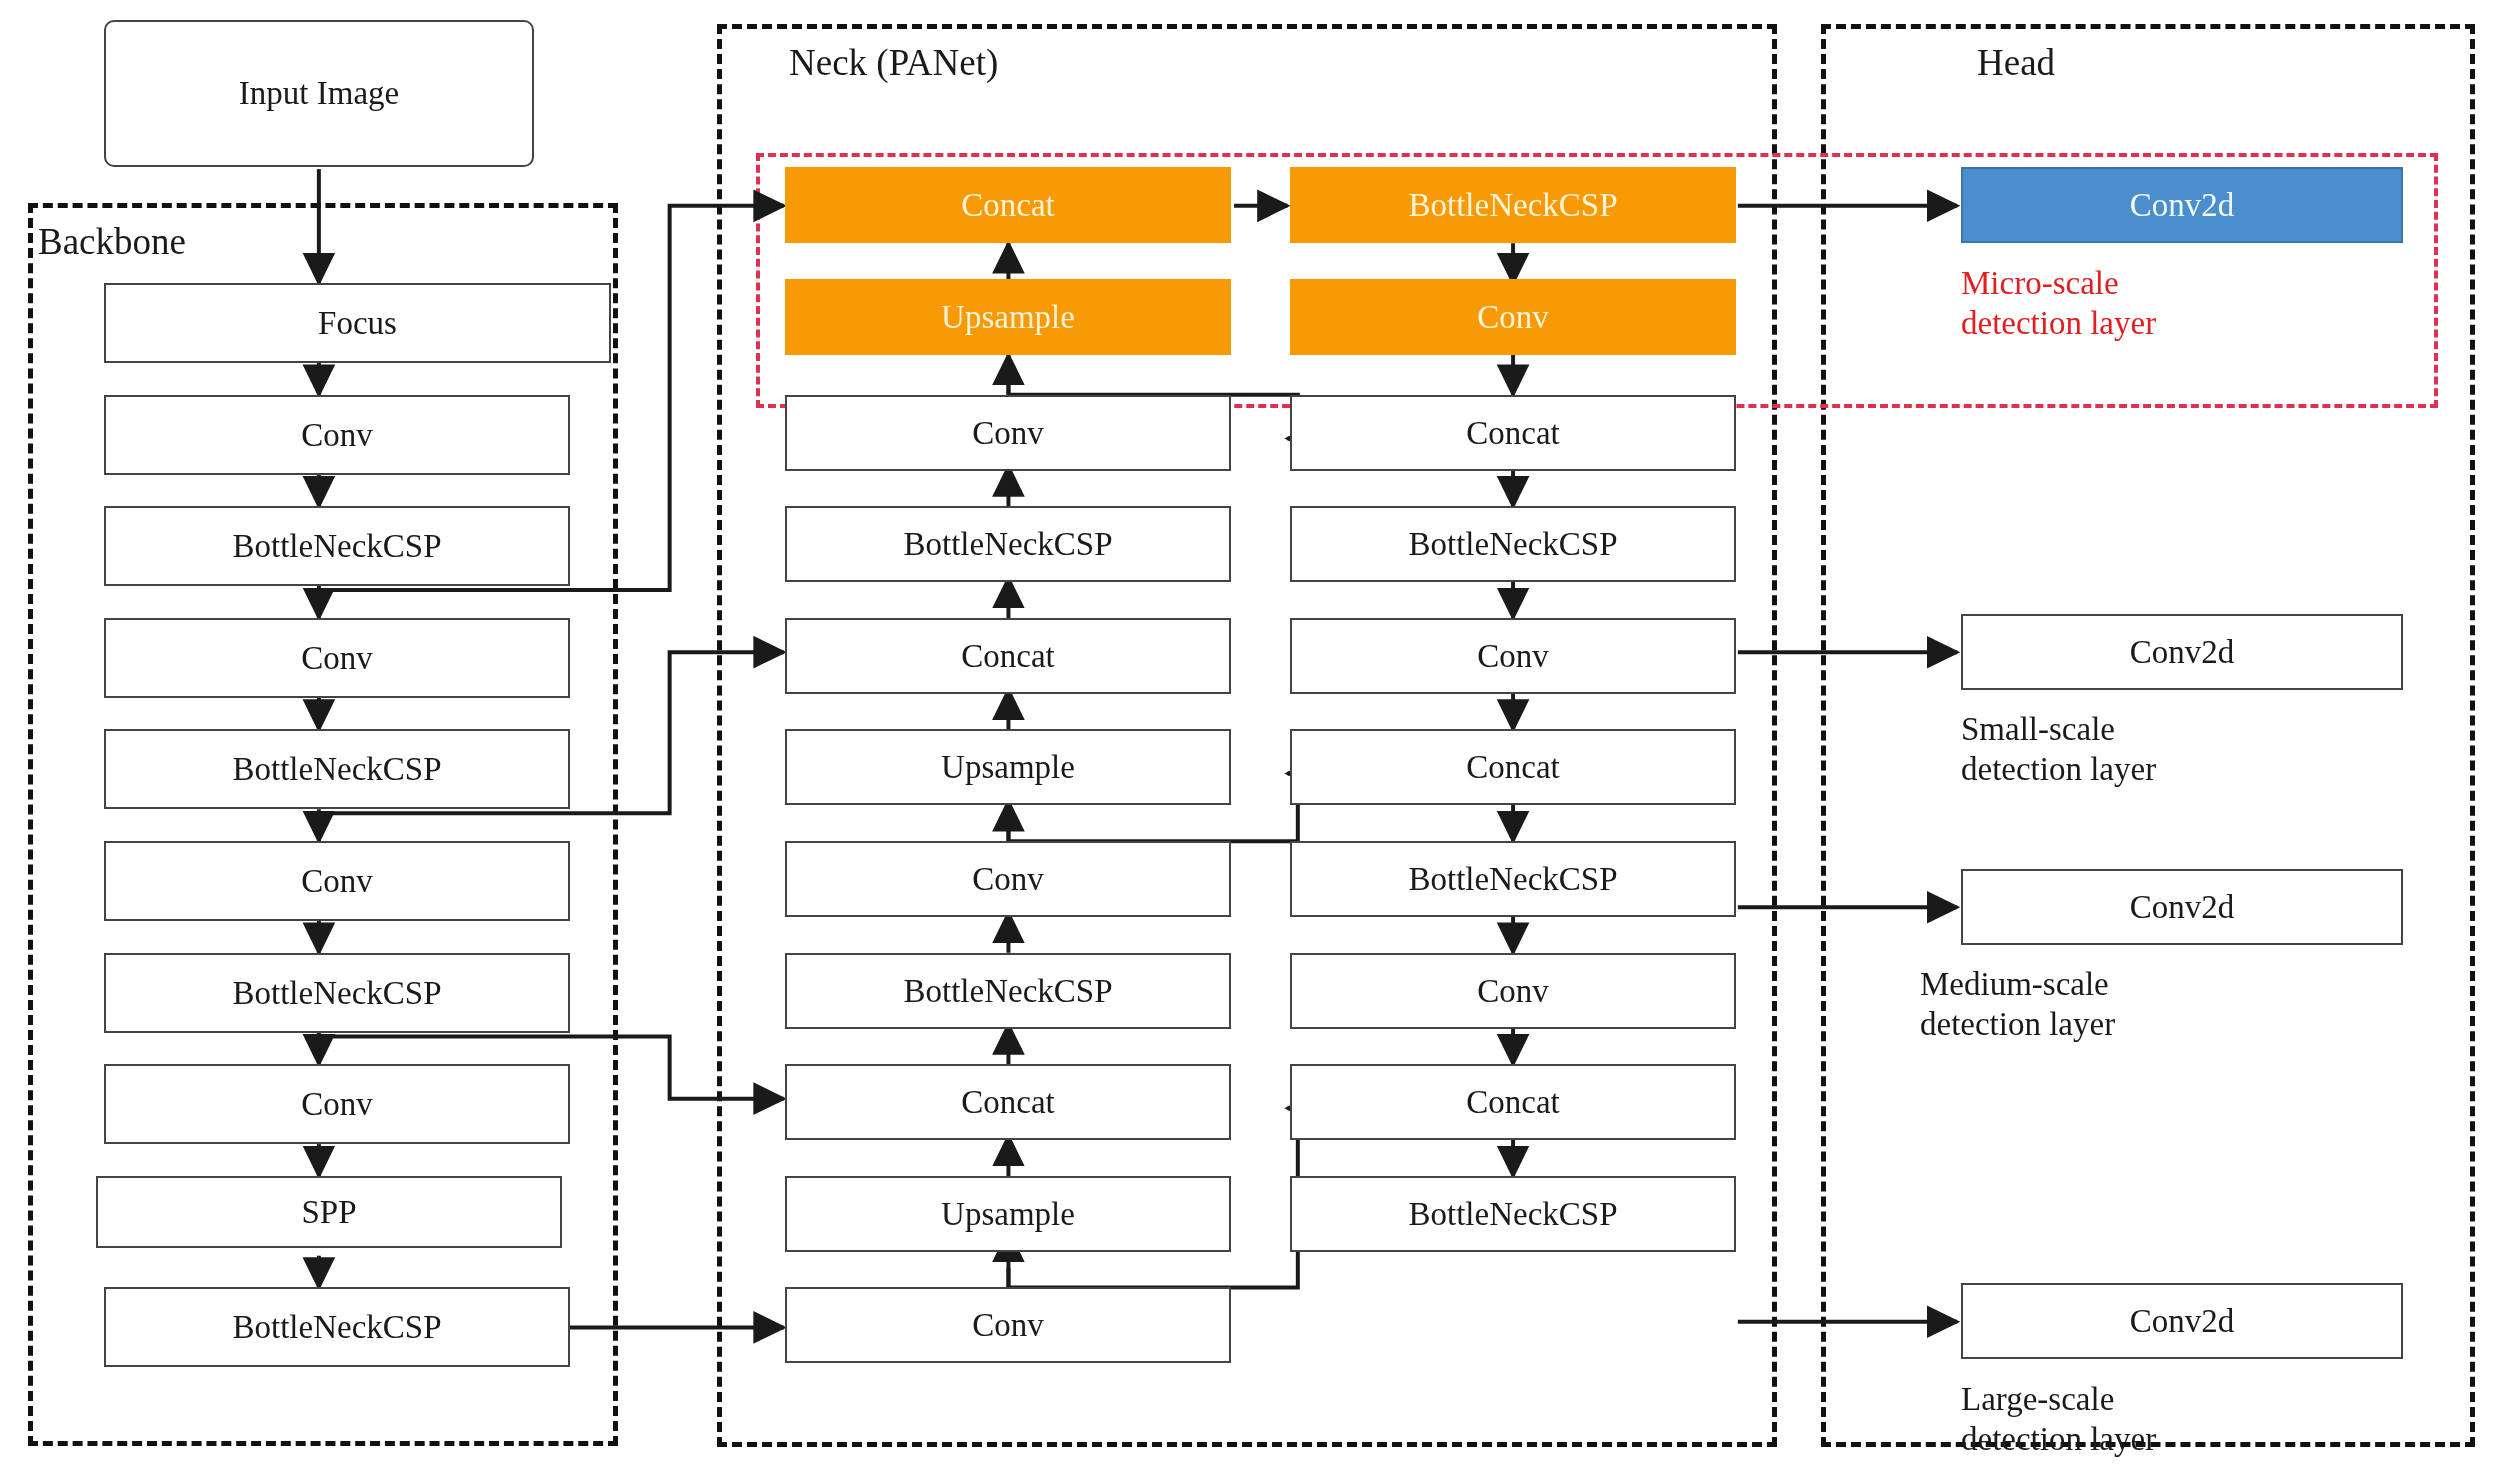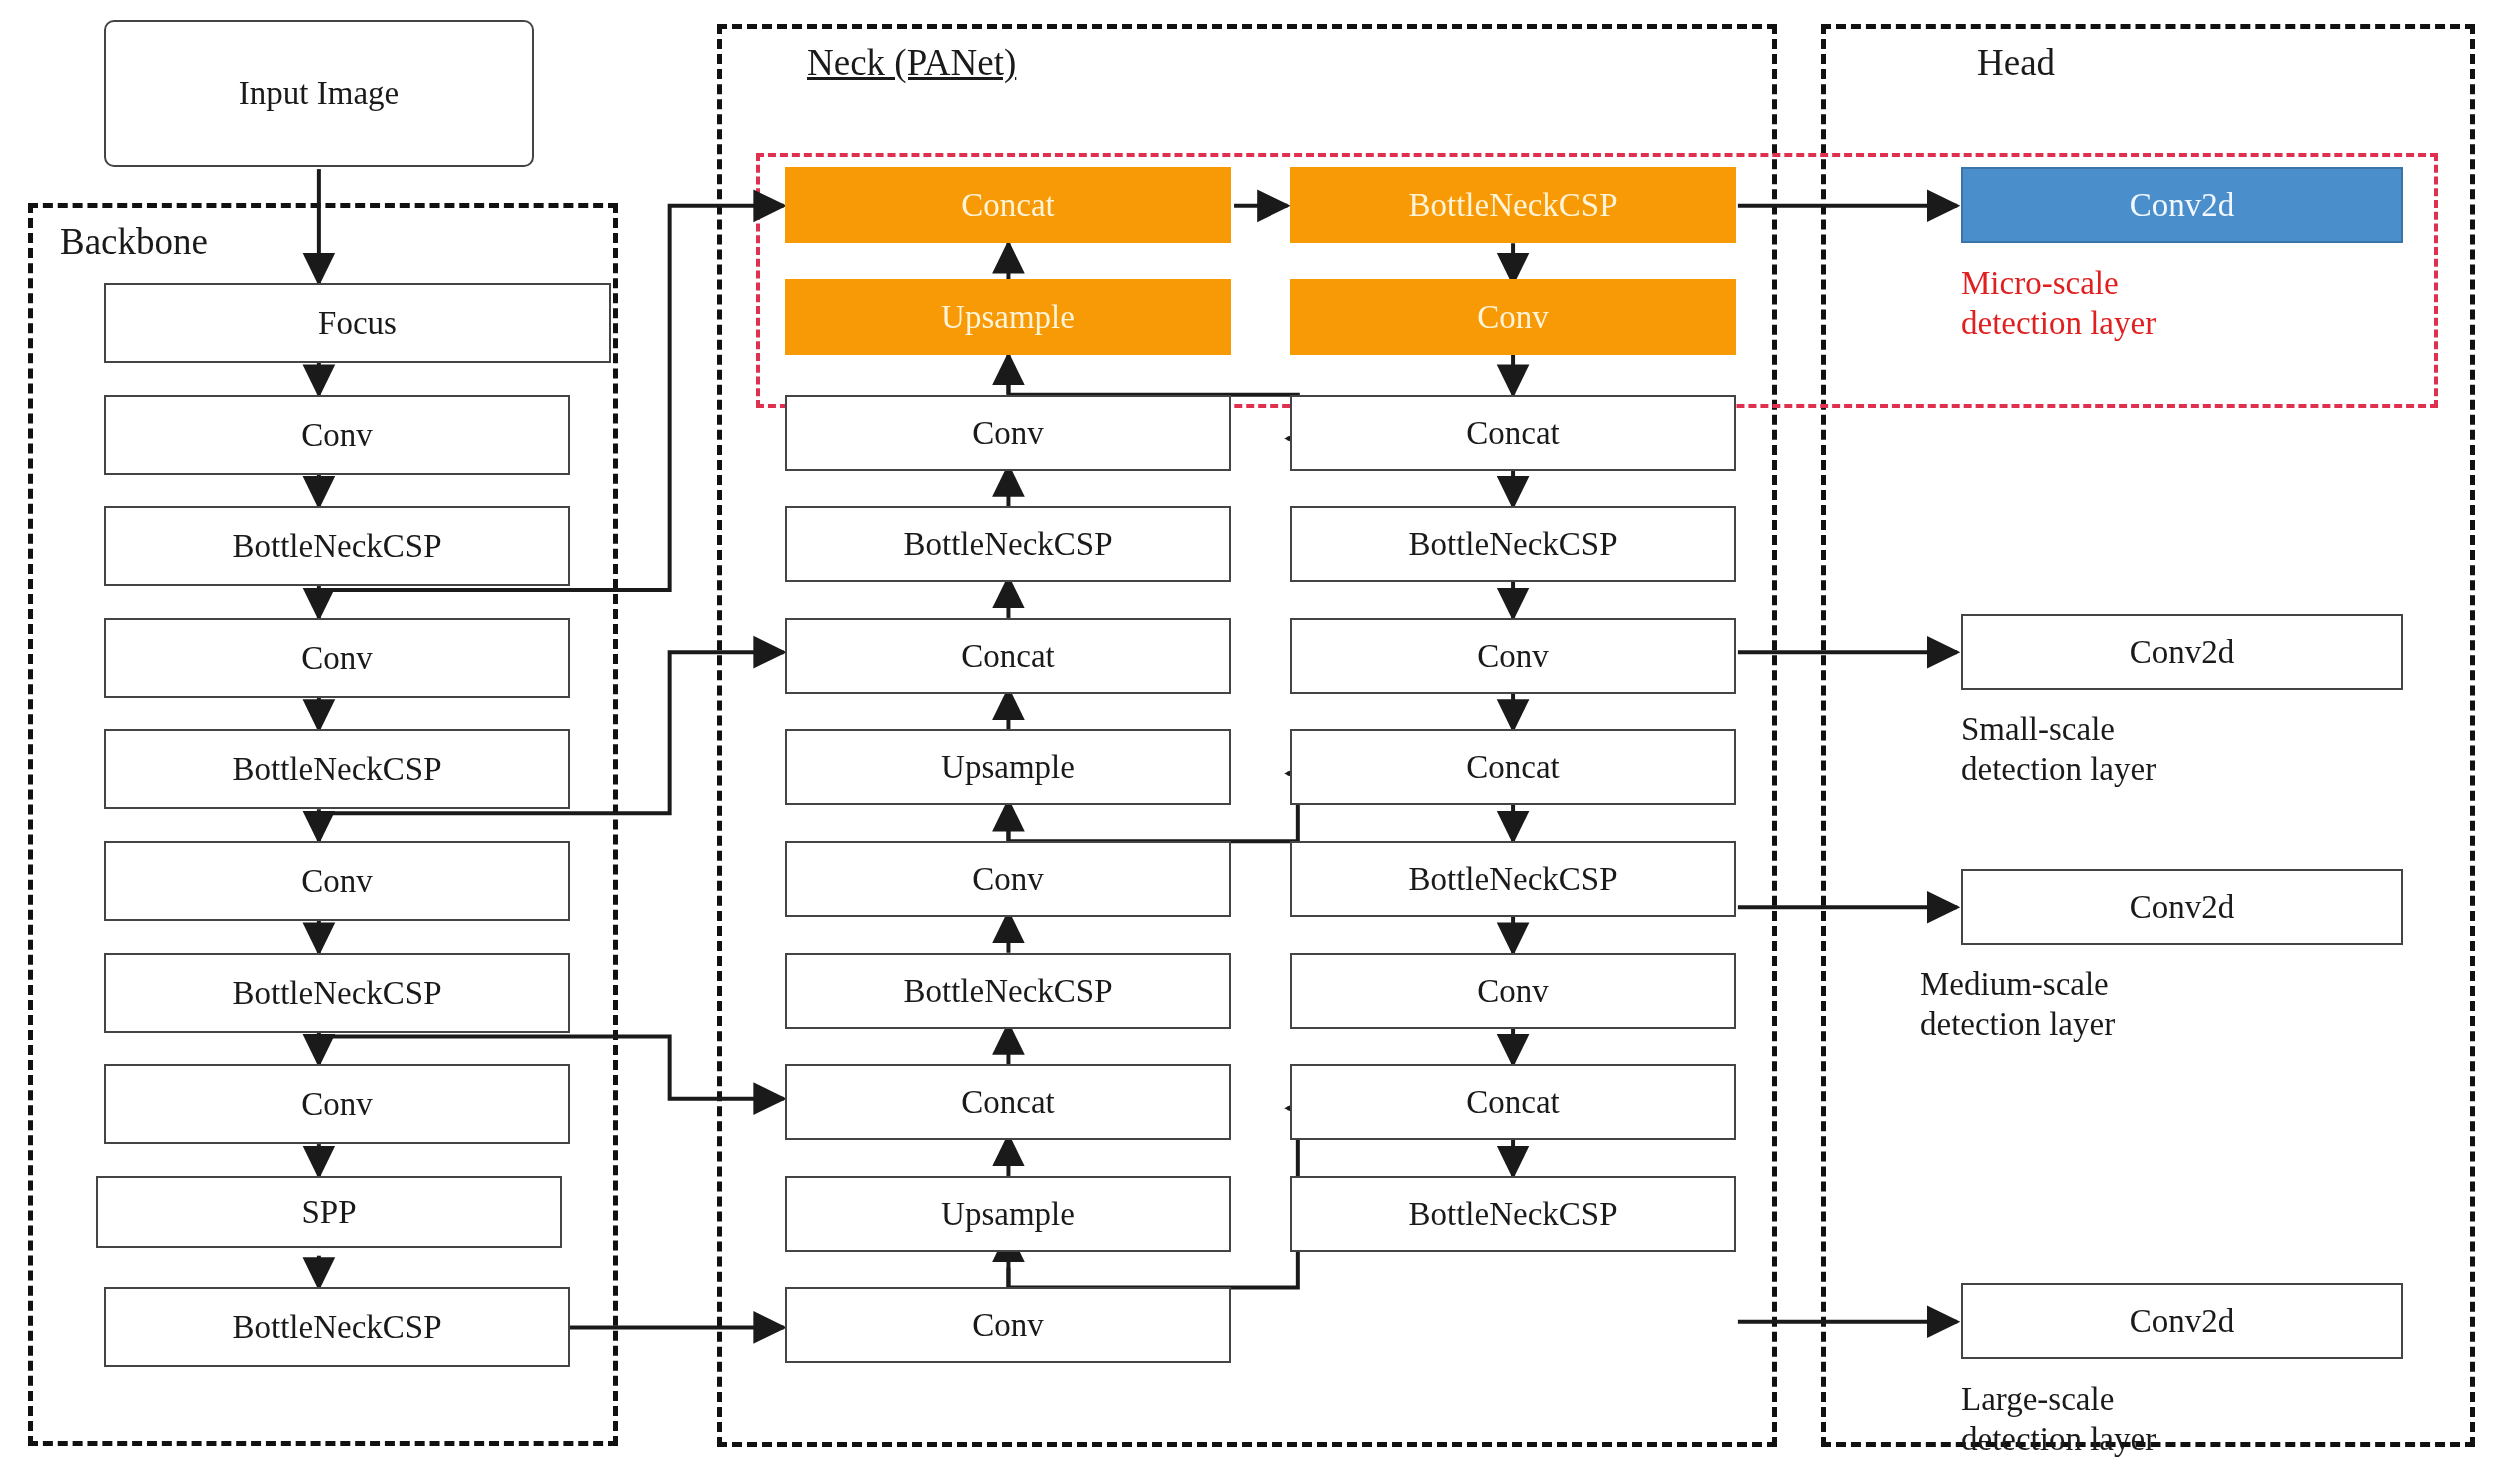--- a/index.html
+++ b/index.html
@@ -80,22 +80,22 @@
 </style>
 </head>
 <body>
 
 <div id="root">
 
   <div class="group" style="left:28px; top:203px; width:590px; height:1243px;"></div>
   <div class="group" style="left:717px; top:24px; width:1060px; height:1423px;"></div>
   <div class="group" style="left:1821px; top:24px; width:654px; height:1423px;"></div>
 
-  <div class="group-label" style="left:60px; top:223px;">Backbone</div>
-  <div class="group-label" style="left:807px; top:44px;text-decoration:underline;">Neck (PANet)</div>
+  <div class="group-label" style="left:38px; top:223px;">Backbone</div>
+  <div class="group-label" style="left:789px; top:44px;">Neck (PANet)</div>
   <div class="group-label" style="left:1977px; top:44px;">Head</div>
 
   <div class="red-region" style="left:756px; top:153px; width:1682px; height:255px;"></div>
 
   <svg class="wires" viewBox="0 0 3136 1860">
     <defs>
       <marker id="ah" markerWidth="9" markerHeight="9" refX="7.6" refY="4.5" orient="auto" markerUnits="strokeWidth">
         <path d="M0,0.4 L8.4,4.5 L0,8.6 z" fill="#1a1a1a"></path>
       </marker>
     </defs>

